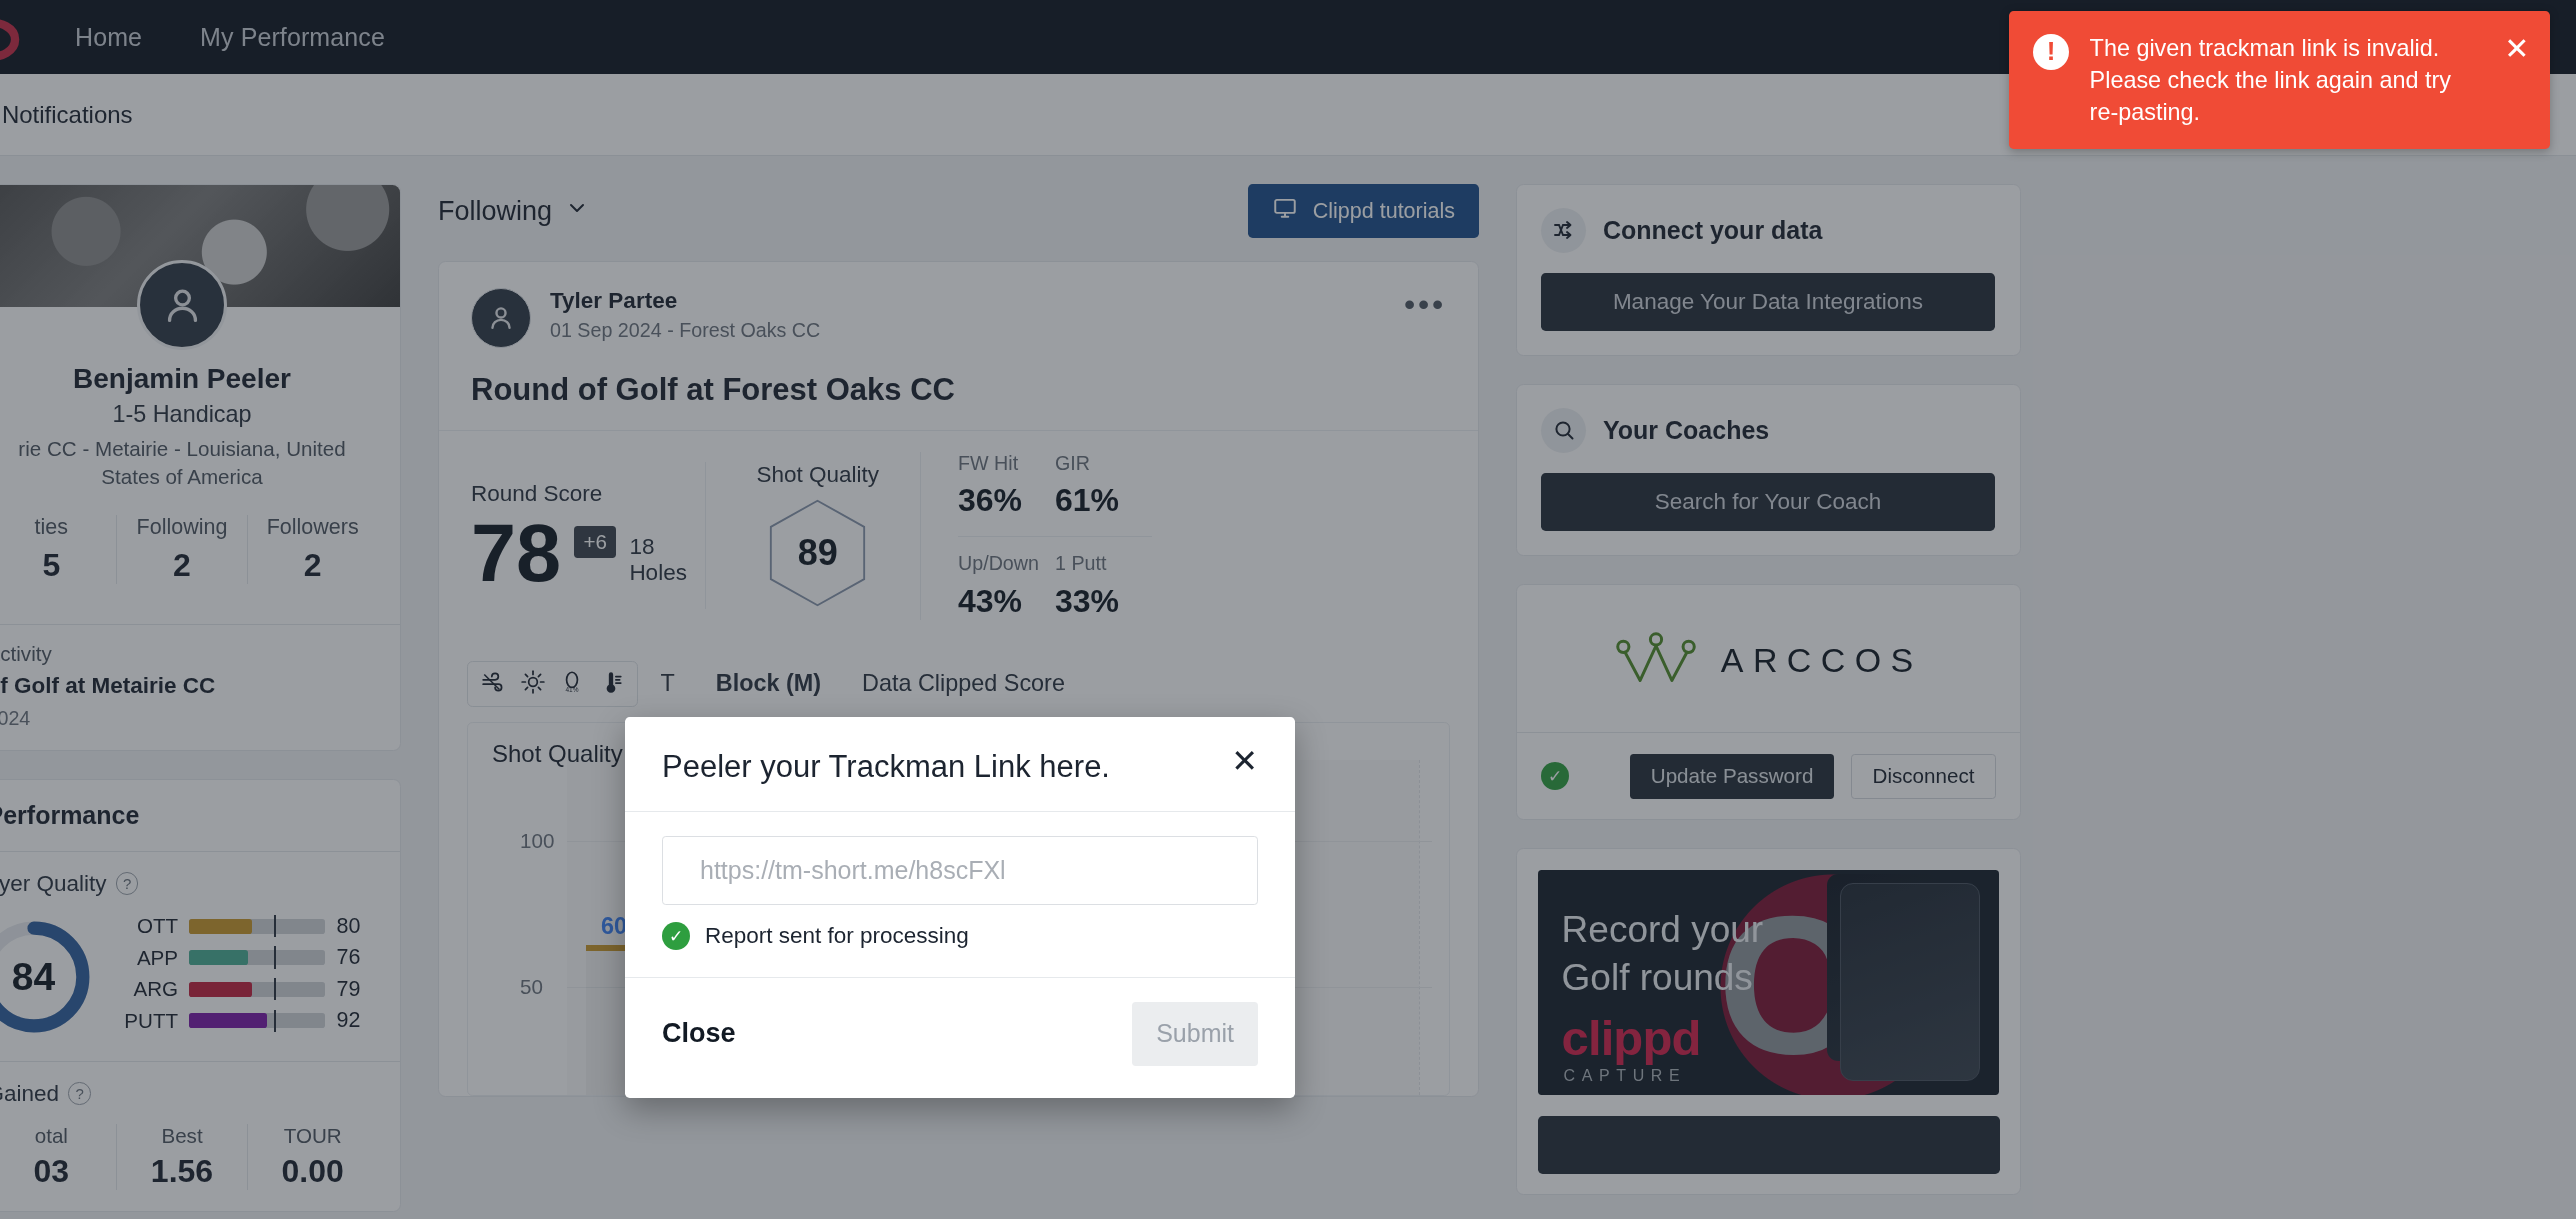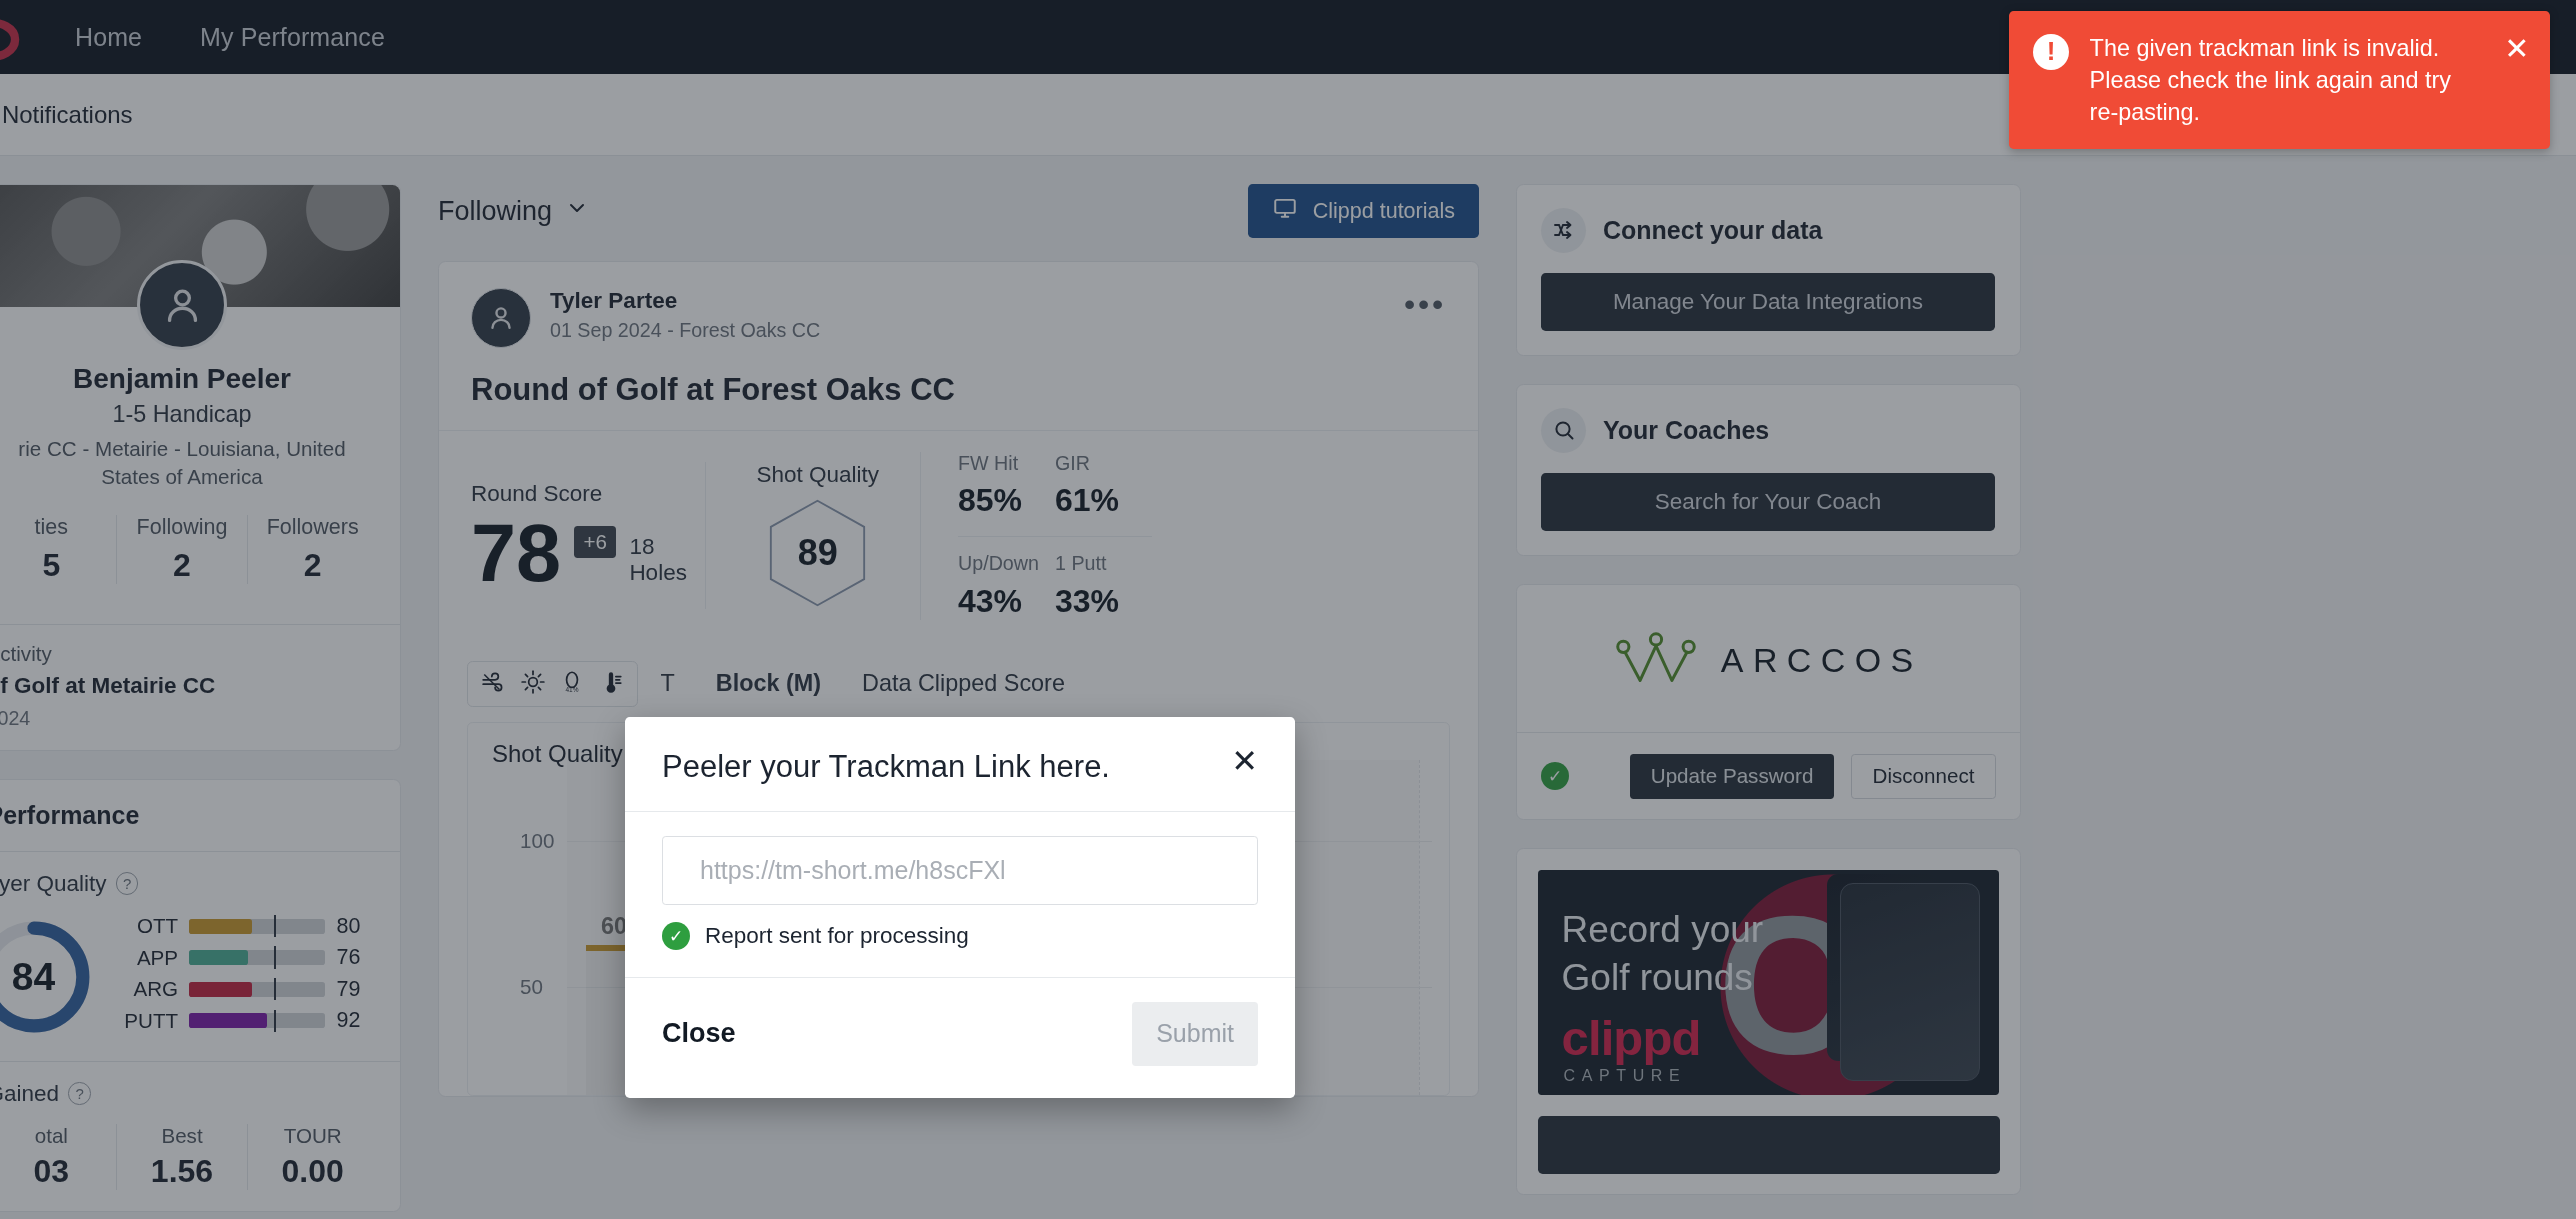--- a/index.html
+++ b/index.html
@@ -162,21 +162,21 @@
 
   .chartbox { margin: 15px 28px 0; border: 0.9px solid #eceff2; border-radius: 5.6px;
     height: 374px; position: relative; overflow: hidden; background:#fff;}
   .chart-title { position: absolute; left: 24px; top: 17px; font-size: 24px; color: #1c2430; }
   .gridline { position: absolute; left: 99px; right: 17px; height: 0.9px; background: #ebedef; }
   .ylab { position: absolute; left: 52px; font-size: 20.6px; color: #6a727c; transform: translateY(-50%); }
   .bandcol { position: absolute; top: 37px; bottom: 0; background: rgba(0,0,0,.018); }
   .vsep { position: absolute; top: 37px; bottom: 0; width: 0.9px; border-left: 0.9px dashed #e3e6e9; }
   .barA { position: absolute; background: rgba(0,0,0,.04); }
   .barA i { position: absolute; left: 0; right: 0; top: 0; height: 6.6px; display: block; }
-  .barlabel { position: absolute; font-size: 23.4px; font-weight: 600; color: #737373; }
+  .barlabel { position: absolute; font-size: 23.4px; font-weight: 600; color: #3b82f6; }
 
   
   .rc-head { display: flex; align-items: center; gap: 17px; padding: 22.5px 24px 0; }
   .rc-circle { width: 45px; height: 45px; border-radius: 50%; background: #eceff2;
     display: flex; align-items: center; justify-content: center; color: #1c2430; }
   .rc-title { font-size: 25px; font-weight: 700; color: #1c2430; }
   .rc-btn { margin: 20.6px 24px 24px; height: 58px; background: #262f3a; color: #cfd4db;
     border: none; border-radius: 4.7px; width: calc(100% - 49px); font-size: 22.5px; cursor: pointer; }
   .arccos-top { padding: 45px 0 41px; display: flex; align-items: center; justify-content: center; gap: 22.5px; }
   .arccos-word { font-size: 34px; letter-spacing: 9.4px; color: #121a24; }
@@ -482,21 +482,21 @@
             <div class="hexwrap">
               <svg width="105" height="112" viewBox="0 0 112 120">
                 <polygon points="56,4 106,32 106,88 56,116 6,88 6,32" fill="none" stroke="#8795ab" stroke-width="2"></polygon>
               </svg>
               <span class="hv">89</span>
             </div>
           </div>
           <div class="ss-grid">
             <div>
               <div class="ss-g-lab">FW Hit</div>
-              <div class="ss-g-val">85%</div>
+              <div class="ss-g-val">36%</div>
             </div>
             <div>
               <div class="ss-g-lab">GIR</div>
               <div class="ss-g-val">61%</div>
             </div>
             <div class="ss-g-divider"></div>
             <div>
               <div class="ss-g-lab">Up/Down</div>
               <div class="ss-g-val">43%</div>
             </div>

